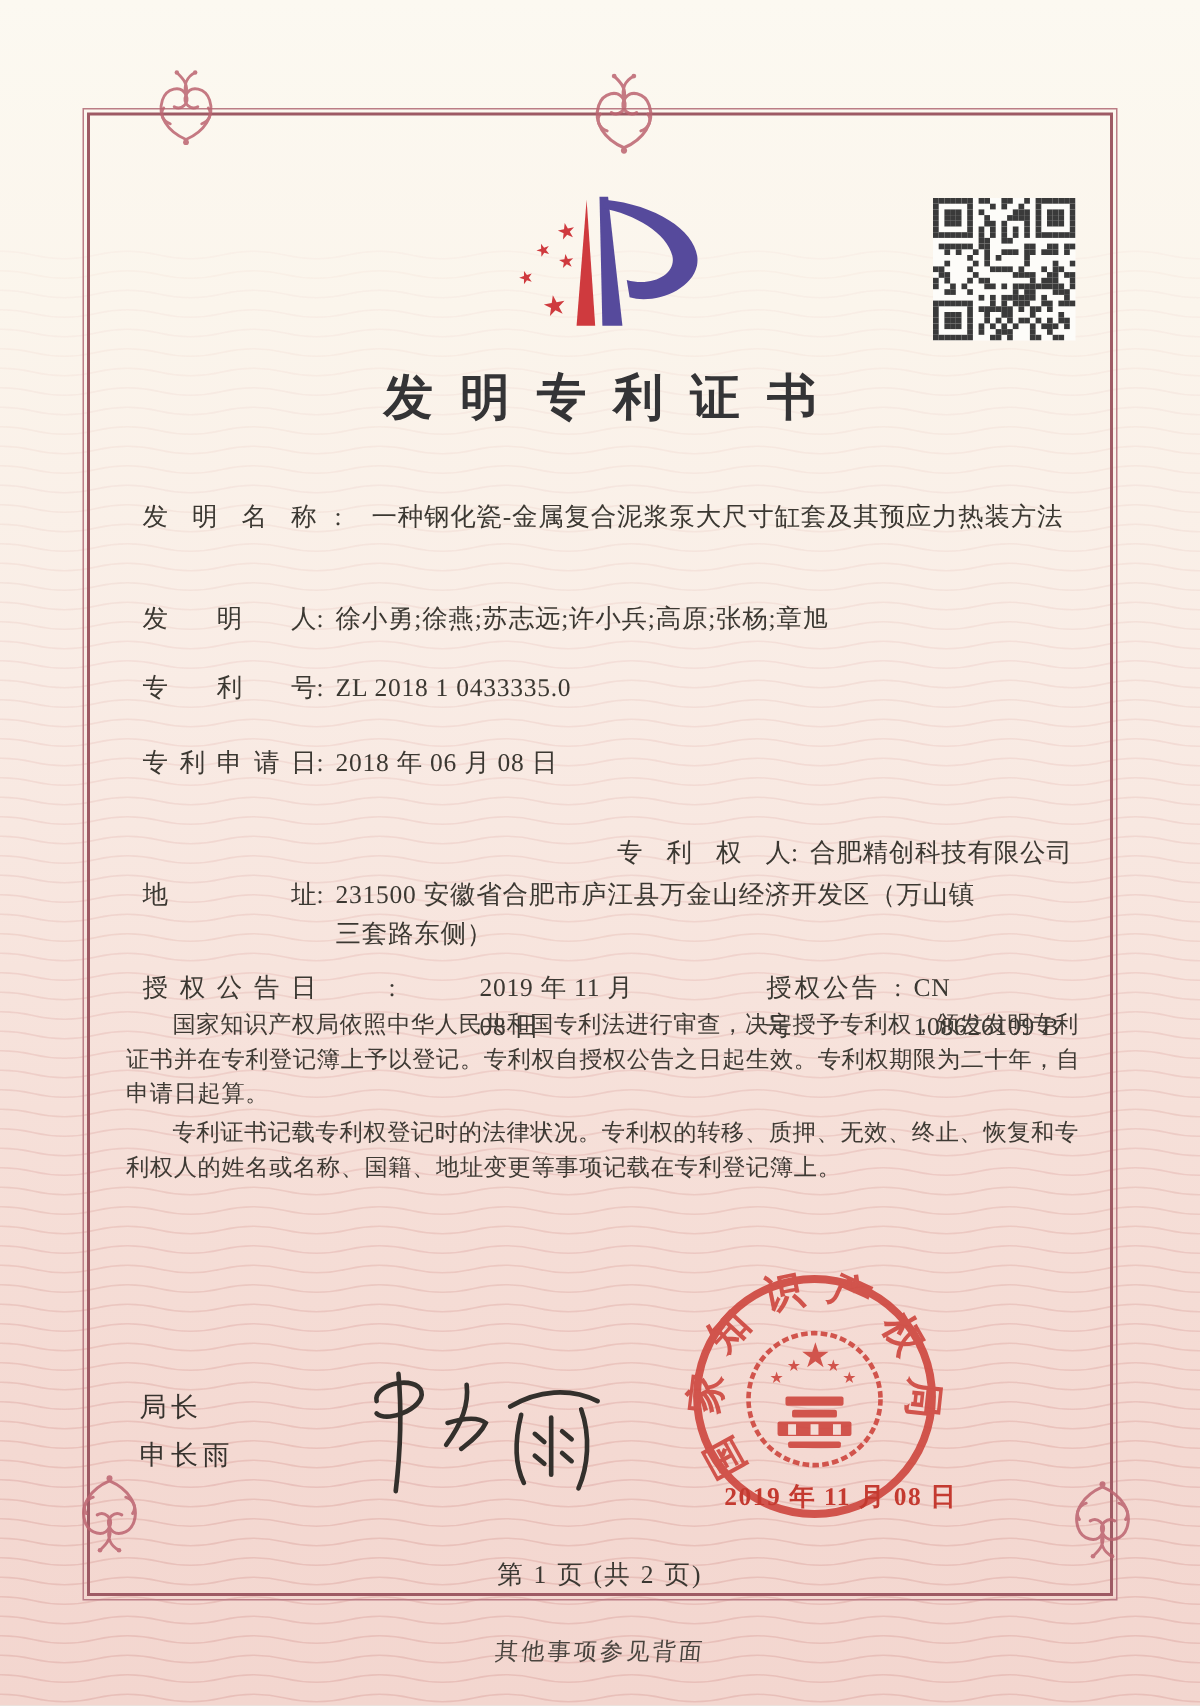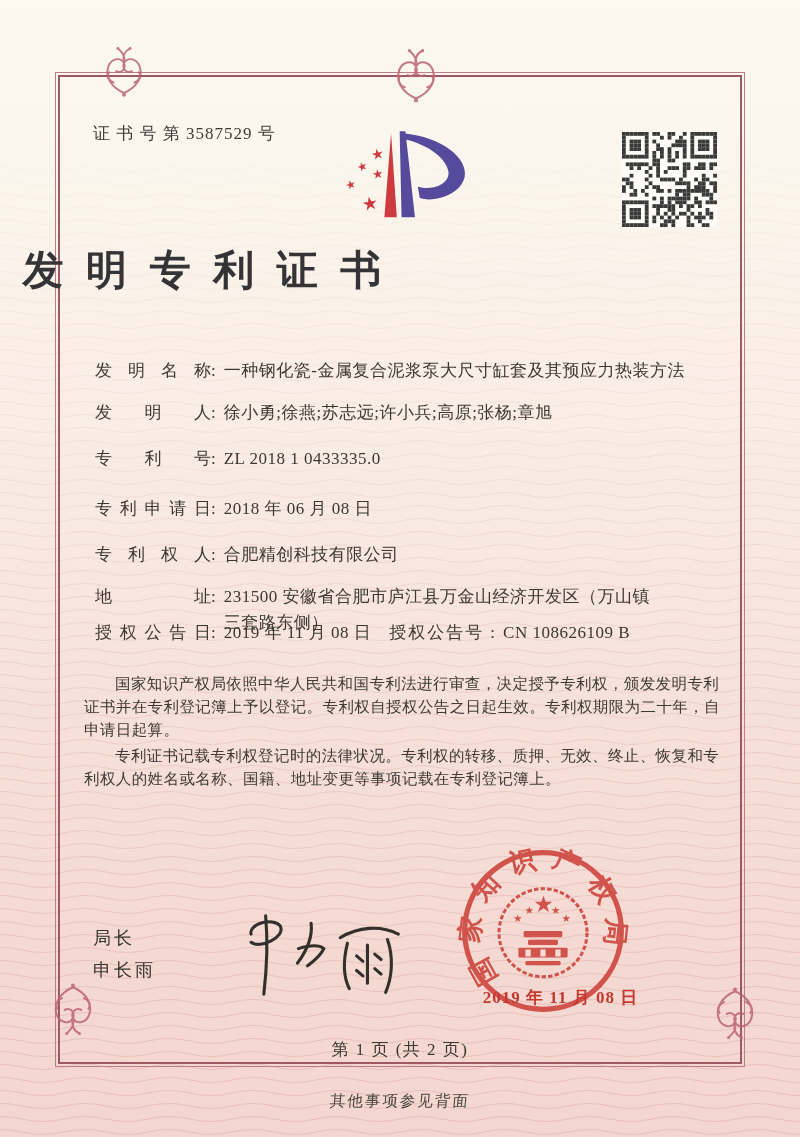--- a/index.html
+++ b/index.html
@@ -7,30 +7,30 @@
     font-family:"Liberation Serif","DejaVu Serif",serif;color:#3b3832;
     background:linear-gradient(180deg,#fcf9f1 0%,#fbf5ec 18%,#f9ece5 40%,#f6e0d9 65%,#f4d9d2 85%,#f3d6cf 100%);}
   #waves{position:absolute;left:0;top:0;z-index:0;}
   .frame{position:absolute;left:55px;top:72px;width:688px;height:993px;
     border:1px solid #bb7d86;z-index:1;pointer-events:none;}
   .frame::after{content:"";position:absolute;inset:2px;border:2px solid #9e5a64;}
   .ornament{position:absolute;z-index:2;opacity:.85;}
   .cert-no{position:absolute;left:93px;top:122px;font-size:17px;letter-spacing:1px;color:#3f3c38;z-index:3;}
   .logo{position:absolute;left:328px;top:120px;width:172px;height:118px;z-index:3;}
   .qr{position:absolute;left:622px;top:132px;width:95px;height:95px;z-index:3;background:#fdfcf9;}
-  .title{position:absolute;left:0;right:0;top:243px;font-size:41px;font-weight:700;
+  .title{position:absolute;left:0;right:0;top:243px;text-align:center;font-size:33px;font-weight:700;
     letter-spacing:.55em;text-indent:.55em;color:#343436;z-index:3;}
   .row{position:absolute;left:95px;width:620px;font-size:17px;line-height:26px;z-index:3;display:flex;align-items:flex-start;}
   .row .label{display:inline-block;width:116px;flex:0 0 116px;text-align:justify;text-align-last:justify;}
   .row .colon{margin:0 8px 0 0;}
   .row .value{letter-spacing:.5px;}
-  .row-name{top:358px;}  .row-inventors{top:400px;}  .row-patno{top:446px;}
-  .row-filing{top:496px;} .row-patentee{top:542px;}   .row-address{top:584px;}
+  .row-name{top:332px;gap:12px;}  .row-inventors{top:400px;}  .row-patno{top:446px;}
+  .row-filing{top:496px;} .row-patentee{top:556px;justify-content:flex-end;}   .row-address{top:584px;}
   .row-address .value{width:430px;}
-  .row-grant{top:620px;width:620px;}
+  .row-grant{top:646px;width:620px;gap:48px;}
   .pair2{display:flex;margin-left:18px;}
   .pair2 .label2{letter-spacing:2px;margin-right:6px;}
   .para{position:absolute;left:84px;width:644px;font-size:15.5px;line-height:23px;
     color:#3e3a34;text-indent:2em;z-index:3;letter-spacing:.4px;}
   .para1{top:672px;} .para2{top:744px;}
   .director{position:absolute;left:93px;z-index:4;font-size:18px;letter-spacing:3px;color:#37332e;}
   .director-title{top:926px;} .director-name{top:958px;}
   .signature{position:absolute;left:222px;top:905px;width:200px;height:100px;z-index:4;}
   .seal{position:absolute;left:455px;top:843px;width:176px;height:176px;z-index:4;opacity:.93;}
   .seal-date{position:absolute;left:473px;top:986px;width:175px;text-align:center;z-index:5;
@@ -145,21 +145,20 @@
   <svg class="ornament" style="left:386px;top:46px" width="60" height="60">
       <use href="#flourish"></use>
     </svg>
   <svg class="ornament" style="left:44px;top:980px;transform:scaleY(-1)" width="58" height="58">
       <use href="#flourish"></use>
     </svg>
   <svg class="ornament" style="left:706px;top:984px;transform:scaleY(-1)" width="58" height="58">
       <use href="#flourish"></use>
     </svg>
 
-  <div class="cert-no">证 书 号 第 3587529 号</div>
 
   <svg class="logo" viewBox="0 0 180 120">
     <g fill="#cf3a3e" font-family="'DejaVu Sans',sans-serif">
       <text x="45" y="39" font-size="15" transform="rotate(-12 52 33)">★</text>
       <text x="30" y="51" font-size="12" transform="rotate(-20 36 46)">★</text>
       <text x="46" y="59" font-size="13" transform="rotate(-8 53 54)">★</text>
       <text x="18" y="70" font-size="12" transform="rotate(-18 24 65)">★</text>
       <text x="35" y="92" font-size="19" transform="rotate(-10 45 84)">★</text>
     </g>
     <polygon points="66,12 72,100 59,100" fill="#cf3a3e"></polygon>

